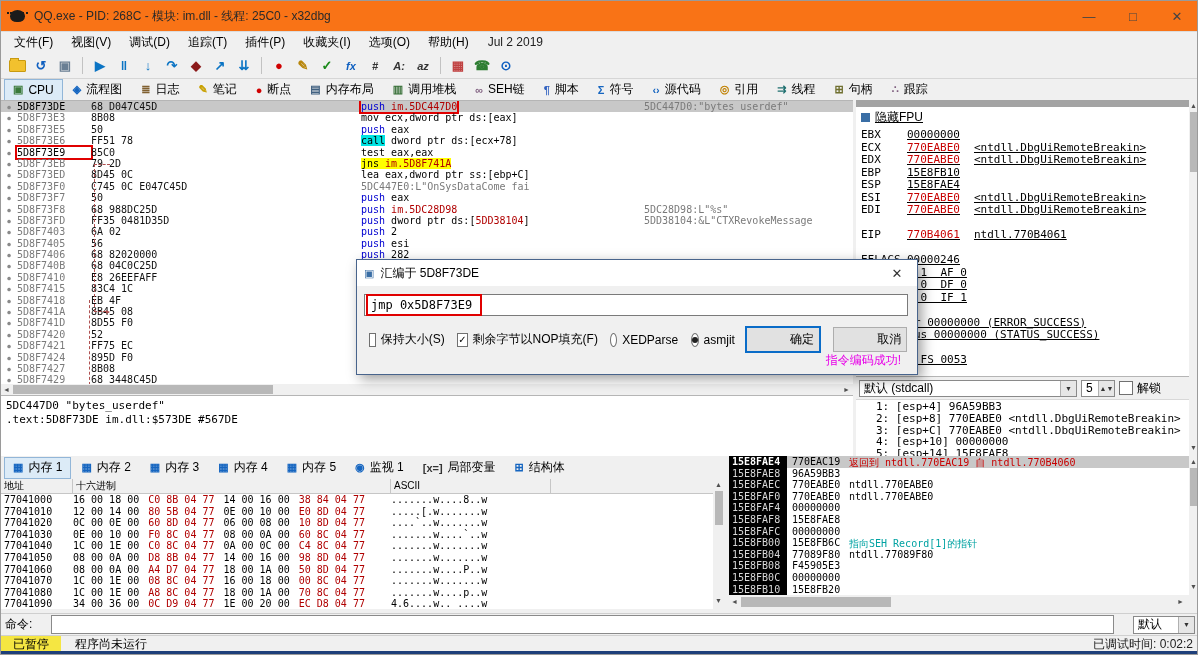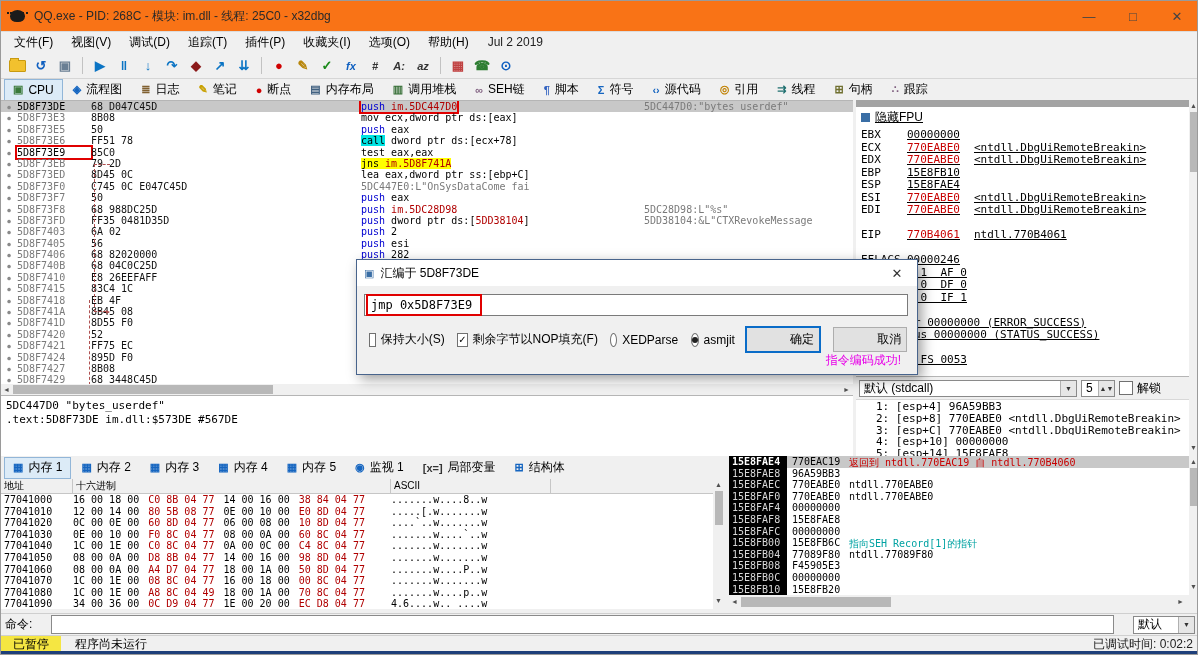--- a/index.html
+++ b/index.html
@@ -373,28 +373,28 @@
 
 <div class="abs dump">
   <div class="dump-head">
     <span class="dh" style="width:72px;">地址</span>
     <span class="dh" style="width:318px;">十六进制</span>
     <span class="dh" style="width:160px;">ASCII</span>
     <span class="dh" style="flex:1;border-right:none;"></span>
   </div>
   <div id="dumprows">
       <div class="dump-row"><span class="du-a">77041000</span><span class="du-hex"><span class="du-g">16 00 18 00</span><span class="du-g raddr">C0 8B 04 77</span><span class="du-g">14 00 16 00</span><span class="du-g raddr">38 84 04 77</span></span><span class="du-asc">.......w....8..w</span></div>
-      <div class="dump-row"><span class="du-a">77041010</span><span class="du-hex"><span class="du-g">12 00 14 00</span><span class="du-g raddr">80 5B 08 77</span><span class="du-g">0E 00 10 00</span><span class="du-g raddr">E0 8D 04 77</span></span><span class="du-asc">.....[.w.......w</span></div>
+      <div class="dump-row"><span class="du-a">77041010</span><span class="du-hex"><span class="du-g">12 00 14 00</span><span class="du-g raddr">80 5B 04 77</span><span class="du-g">0E 00 10 00</span><span class="du-g raddr">E0 8D 04 77</span></span><span class="du-asc">.....[.w.......w</span></div>
       <div class="dump-row"><span class="du-a">77041020</span><span class="du-hex"><span class="du-g">0C 00 0E 00</span><span class="du-g raddr">60 8D 04 77</span><span class="du-g">06 00 08 00</span><span class="du-g raddr">10 8D 04 77</span></span><span class="du-asc">....`..w.......w</span></div>
       <div class="dump-row"><span class="du-a">77041030</span><span class="du-hex"><span class="du-g">0E 00 10 00</span><span class="du-g raddr">F0 8C 04 77</span><span class="du-g">08 00 0A 00</span><span class="du-g raddr">60 8C 04 77</span></span><span class="du-asc">.......w....`..w</span></div>
       <div class="dump-row"><span class="du-a">77041040</span><span class="du-hex"><span class="du-g">1C 00 1E 00</span><span class="du-g raddr">C0 8C 04 77</span><span class="du-g">0A 00 0C 00</span><span class="du-g raddr">C4 8C 04 77</span></span><span class="du-asc">.......w.......w</span></div>
       <div class="dump-row"><span class="du-a">77041050</span><span class="du-hex"><span class="du-g">08 00 0A 00</span><span class="du-g raddr">D8 8B 04 77</span><span class="du-g">14 00 16 00</span><span class="du-g raddr">98 8D 04 77</span></span><span class="du-asc">.......w.......w</span></div>
       <div class="dump-row"><span class="du-a">77041060</span><span class="du-hex"><span class="du-g">08 00 0A 00</span><span class="du-g raddr">A4 D7 04 77</span><span class="du-g">18 00 1A 00</span><span class="du-g raddr">50 8D 04 77</span></span><span class="du-asc">.......w....P..w</span></div>
       <div class="dump-row"><span class="du-a">77041070</span><span class="du-hex"><span class="du-g">1C 00 1E 00</span><span class="du-g raddr">08 8C 04 77</span><span class="du-g">16 00 18 00</span><span class="du-g raddr">00 8C 04 77</span></span><span class="du-asc">.......w.......w</span></div>
-      <div class="dump-row"><span class="du-a">77041080</span><span class="du-hex"><span class="du-g">1C 00 1E 00</span><span class="du-g raddr">A8 8C 04 49</span><span class="du-g">18 00 1A 00</span><span class="du-g raddr">70 8C 04 77</span></span><span class="du-asc">.......w....p..w</span></div>
+      <div class="dump-row"><span class="du-a">77041080</span><span class="du-hex"><span class="du-g">1C 00 1E 00</span><span class="du-g raddr">A8 8C 04 77</span><span class="du-g">18 00 1A 00</span><span class="du-g raddr">70 8C 04 77</span></span><span class="du-asc">.......w....p..w</span></div>
       <div class="dump-row"><span class="du-a">77041090</span><span class="du-hex"><span class="du-g">34 00 36 00</span><span class="du-g raddr">0C D9 04 77</span><span class="du-g">1E 00 20 00</span><span class="du-g raddr">EC D8 04 77</span></span><span class="du-asc">4.6....w.. ....w</span></div>
     </div>
 </div>
 
 <div class="abs sb" style="left:712px;top:478px;width:12px;height:130px;">
   <span class="arr" style="left:2px;top:2px;">▲</span>
   <span class="arr" style="left:2px;top:118px;">▼</span>
   <div class="thumb" style="left:2px;top:12px;width:8px;height:34px;"></div>
 </div>
 

